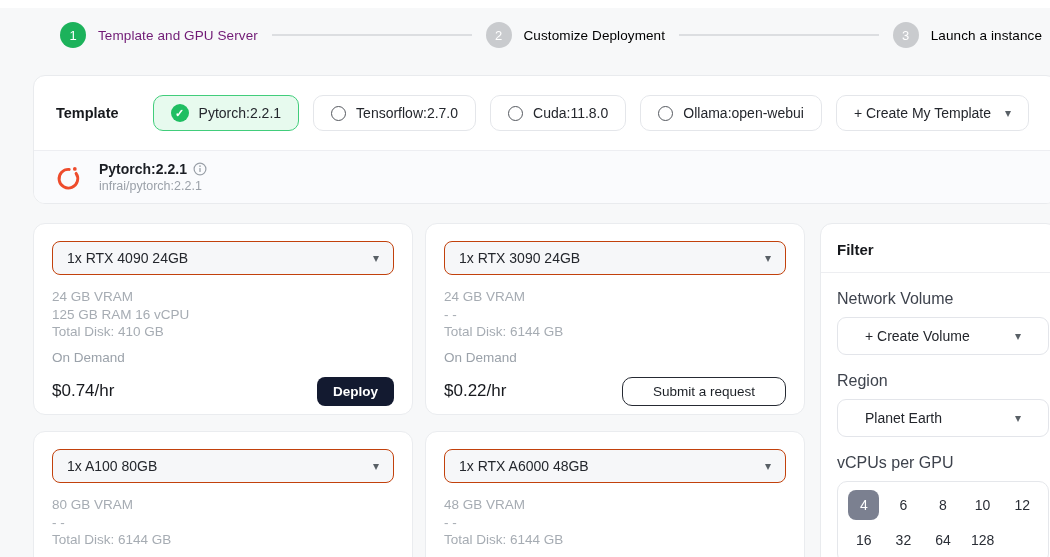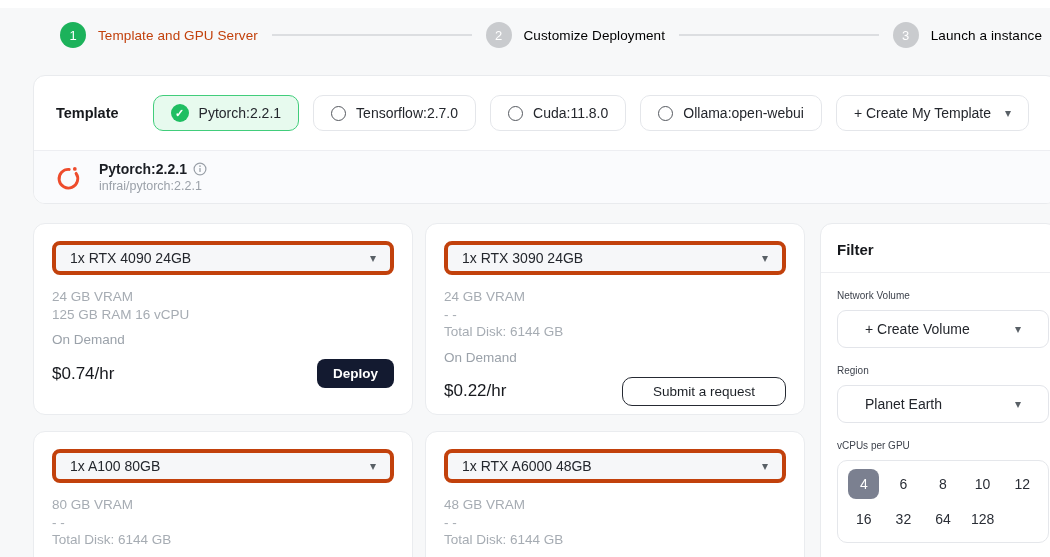--- a/index.html
+++ b/index.html
@@ -18,21 +18,21 @@
     display:flex; align-items:center; padding:0 8px 0 60px;
   }
   .step { display:flex; align-items:center; gap:12px; flex:0 0 auto; cursor:default; }
   .step-circle {
     width:26px; height:26px; border-radius:50%;
     display:flex; align-items:center; justify-content:center;
     font-size:13px; color:#fff; background:#c9cbce; font-weight:400;
   }
   .step.active .step-circle { background:#1cb25b; }
   .step-label { font-size:13.5px; color:#000000; letter-spacing:.1px; }
-  .step.active .step-label { color:#c2410c; }
+  .step.active .step-label { color:#701a75; }
   .step-line { flex:1 1 auto; height:2px; background:#dcdee1; margin:0 14px; }
 
   
   .tpl-card {
     position:absolute; left:33px; top:75px; right:-8px;
     background:#fff; border:1px solid #e9ebee; border-radius:12px;
     overflow:hidden;
   }
   .tpl-row { height:74px; display:flex; align-items:center; padding-left:22px; gap:14px; }
   .tpl-title { font-size:14.5px; font-weight:700; color:#17191d; margin-right:20px; }
@@ -60,21 +60,21 @@
   .tpl-info-sub { font-size:12.5px; color:#9ba1a9; }
 
   
   .gpu-card {
     position:absolute; width:380px;
     background:#fff; border:1px solid #eaecef; border-radius:12px;
     padding:17px 18px;
   }
   .gpu-select {
     height:34px; display:flex; align-items:center; justify-content:space-between;
-    background:#f6f7f9; border:4px solid #c2410c; border-radius:8px;
+    background:#f6f7f9; border:1px solid #c2410c; border-radius:8px;
     padding:0 14px; font-size:14px; color:#24272d; cursor:pointer;
   }
   .specs { margin-top:13px; font-size:13.5px; color:#a6acb3; line-height:17.5px; }
   .ondemand { margin-top:9px; font-size:13.5px; color:#9ba2aa; }
   .price-row { margin-top:12px; display:flex; align-items:center; justify-content:space-between; }
   .price { font-size:17px; color:#17191e; font-weight:500; }
   .btn-deploy {
     background:#131a30; color:#fff; border:none; border-radius:8px;
     font-family:inherit; font-size:13.5px; font-weight:700; padding:7px 16px; cursor:pointer;
   }
@@ -83,21 +83,21 @@
     font-family:inherit; font-size:13.5px; font-weight:500; padding:6px 30px; cursor:pointer;
   }
 
   
   .filter-panel {
     position:absolute; left:820px; top:223px; right:-8px; height:600px;
     background:#fff; border:1px solid #e9ebee; border-radius:12px;
   }
   .filter-title { padding:17px 16px 14px; font-size:15px; font-weight:700; color:#15171b; border-bottom:1px solid #edeef1; }
   .filter-body { padding:17px 16px; }
-  .f-label { font-size:10px; color:#3e434d; margin-bottom:9px; }
+  .f-label { font-size:16px; color:#3e434d; margin-bottom:9px; }
   .drop {
     width:212px; height:38px; display:flex; align-items:center; justify-content:space-between;
     background:#fff; border:1px solid #e3e5ea; border-radius:9px;
     padding:0 27px; font-size:14px; color:#23262c; cursor:pointer; margin-bottom:17px;
   }
   .vcpu-box {
     width:212px; border:1px solid #e5e7eb; border-radius:10px;
     padding:8px 6px; display:grid; grid-template-columns:repeat(5,1fr);
     row-gap:5px; justify-items:center;
   }
@@ -181,20 +181,21 @@
 </div>
 
 <div class="gpu-card" style="left:33px; top:223px; height:192px;">
   <div class="gpu-select">
     <span>1x RTX 4090 24GB</span>
     <span class="caret">▾</span>
   </div>
   <div class="specs">
     <div>24 GB VRAM</div>
     <div>125 GB RAM 16 vCPU</div>
+    <div>Total Disk: 410 GB</div>
   </div>
   <div class="ondemand">On Demand</div>
   <div class="price-row">
     <div class="price">$0.74/hr</div>
     <button class="btn-deploy">Deploy</button>
   </div>
 </div>
 
 <div class="gpu-card" style="left:425px; top:223px; height:192px;">
   <div class="gpu-select">

